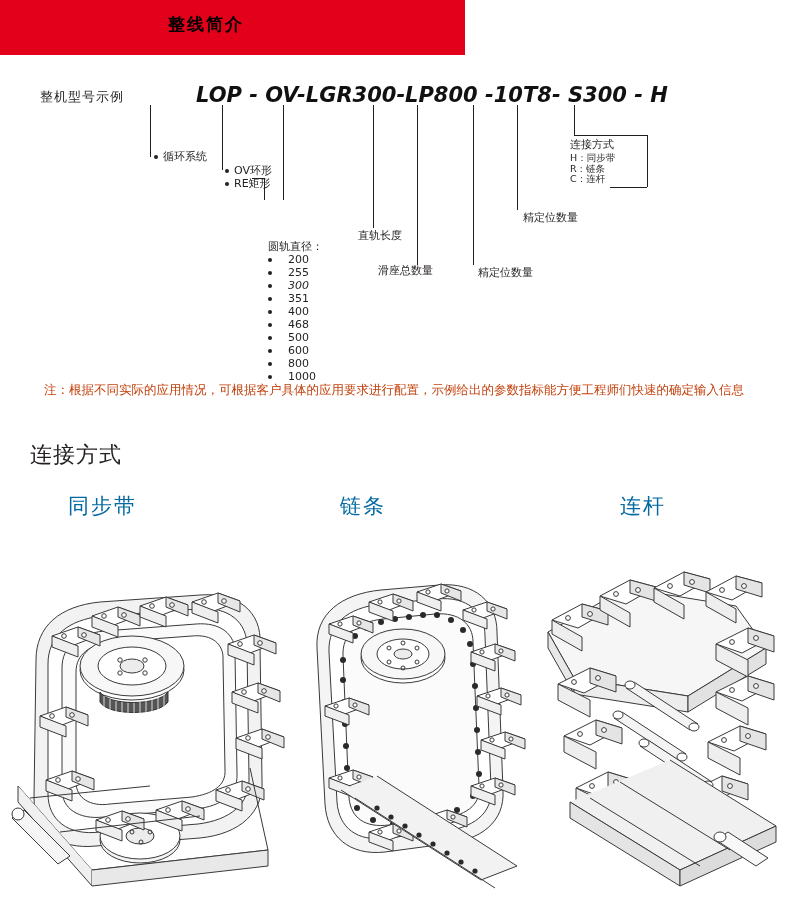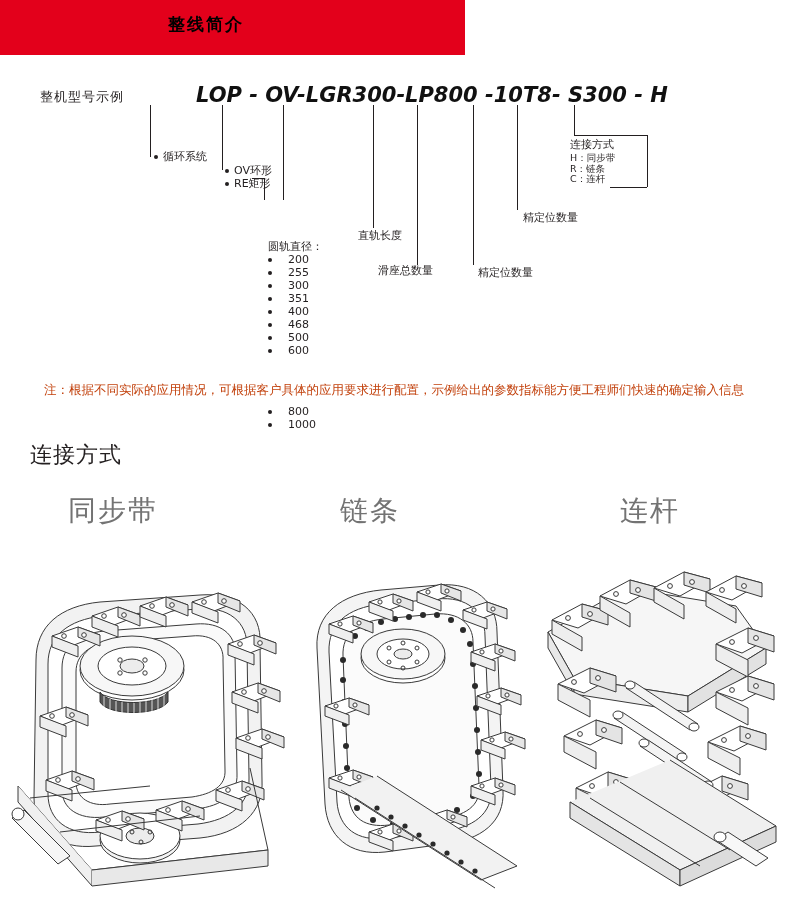--- a/index.html
+++ b/index.html
@@ -105,22 +105,22 @@
     left: 30px;
     top: 440px;
     font-size: 22px;
     color: #231f20;
     letter-spacing: 1px;
   }
 
   .col-title {
     position: absolute;
     top: 492px;
-    font-size: 28px;
-    color: #737373;
+    font-size: 21px;
+    color: #0369a1;
     letter-spacing: 2px;
   }
   .col-title.c1 { left: 68px; }
   .col-title.c2 { left: 340px; }
   .col-title.c3 { left: 620px; }
 
   
   .illus {
     position: absolute;
     top: 540px;
@@ -153,27 +153,27 @@
   <div class="bullet-item">RE矩形</div>
 </div>
 <div class="leader h-line" style="left:252px; top:178px; width:12px;"></div>
 <div class="leader v-line" style="left:264px; top:178px; height:22px;"></div>
 
 <div class="leader v-line" style="left:283px; top:105px; height:95px;"></div>
 <div class="callout size11" style="left:268px; top:200px;">
   <div style="padding-left:0;margin-top:40px;">圆轨直径：</div>
   <div class="bullet-item" style="padding-left:20px;">200</div>
   <div class="bullet-item" style="padding-left:20px;">255</div>
-  <div class="bullet-item" style="padding-left:20px;">300</div>
+  <div class="bullet-item" style="padding-left:20px;font-style:italic;">300</div>
   <div class="bullet-item" style="padding-left:20px;">351</div>
   <div class="bullet-item" style="padding-left:20px;">400</div>
   <div class="bullet-item" style="padding-left:20px;">468</div>
   <div class="bullet-item" style="padding-left:20px;">500</div>
   <div class="bullet-item" style="padding-left:20px;">600</div>
-  <div class="bullet-item" style="padding-left:20px;margin-top:48px;">800</div>
+  <div class="bullet-item" style="padding-left:20px;">800</div>
   <div class="bullet-item" style="padding-left:20px;">1000</div>
 </div>
 
 <div class="leader v-line" style="left:373px; top:105px; height:123px;"></div>
 <div class="callout size11" style="left:358px; top:229px;">直轨长度</div>
 
 <div class="leader v-line" style="left:417px; top:105px; height:160px;"></div>
 <div class="callout size11" style="left:378px; top:264px;">滑座总数量</div>
 
 <div class="leader v-line" style="left:473px; top:105px; height:160px;"></div>

